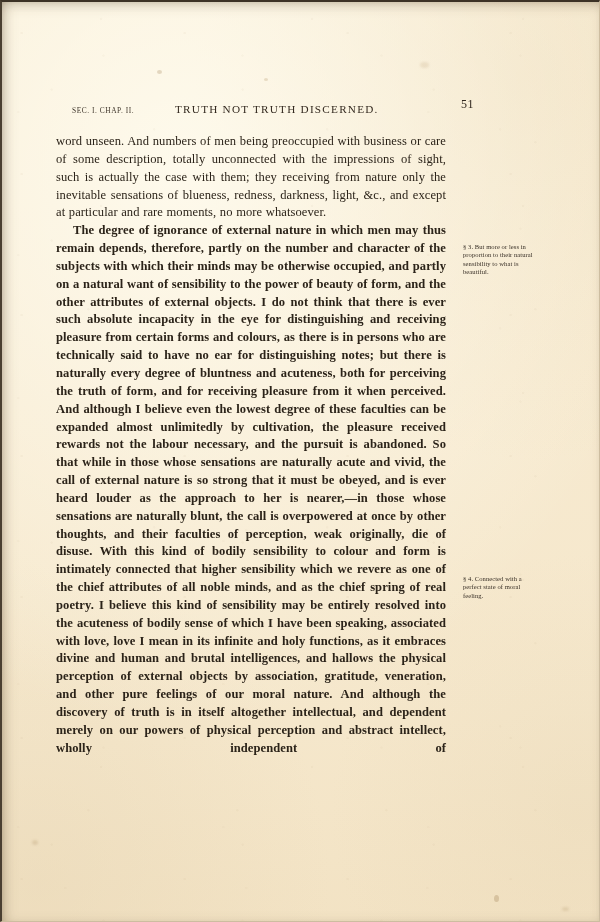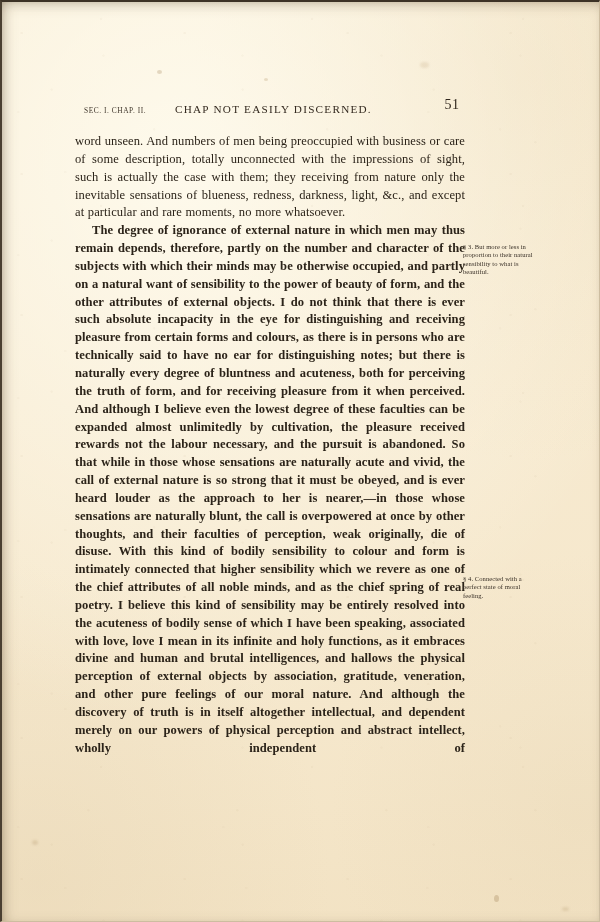--- a/index.html
+++ b/index.html
@@ -55,21 +55,21 @@
   
   #running-head {
     position: absolute;
     left: 66px;
     top: 100px;
     width: 474px;
     height: 22px;
   }
   .rh-sec {
     position: absolute;
-    left: 16px;
+    left: 4px;
     top: 4px;
     font-size: 7.4px;
     letter-spacing: 0.55px;
     color: #40372c;
     font-variant: small-caps;
     text-transform: uppercase;
     white-space: nowrap;
   }
   .rh-title {
     position: absolute;
@@ -78,30 +78,30 @@
     font-size: 11.2px;
     letter-spacing: 1.25px;
     color: #33291f;
     white-space: nowrap;
   }
   .rh-folio {
     position: absolute;
     left: 362px;
     top: -5px;
     width: 44px;
-    text-align: center;
-    font-size: 14px;
+    text-align: right;
+    font-size: 12px;
     color: #2f261d;
     letter-spacing: 0.5px;
   }
 
   
   #body-column {
     position: absolute;
-    left: 73px;
+    left: 54px;
     top: 131px;
     width: 390px;
   }
   .para {
     margin: 0;
     font-size: 12.55px;
     line-height: 17.85px;
     text-align: justify;
     text-align-last: left;
     color: #2b2319;
@@ -159,21 +159,21 @@
 
   <div class="foxing fox-a"></div>
   <div class="foxing fox-b"></div>
   <div class="foxing fox-c"></div>
   <div class="foxing fox-d"></div>
   <div class="foxing fox-e"></div>
   <div class="foxing fox-f"></div>
 
   <div id="running-head">
     <div class="rh-sec">SEC. I. CHAP. II.</div>
-    <div class="rh-title">CHAP NOT EASILY DISCERNED.</div>
+    <div class="rh-title">TRUTH NOT TRUTH DISCERNED.</div>
     <div class="rh-folio">51</div>
   </div>
 
   <div id="body-column">
     <p class="para">word unseen. And numbers of men being preoccupied with business or care of some description, totally unconnected with the impressions of sight, such is actually the case with them; they receiving from nature only the inevitable sensations of blueness, redness, darkness, light, &amp;c., and except at particular and rare moments, no more whatsoever.</p>
     <p class="para para-last">The degree of ignorance of external nature in which men may thus remain depends, therefore, partly on the number and character of the subjects with which their minds may be otherwise occupied, and partly on a natural want of sensibility to the power of beauty of form, and the other attributes of external objects. I do not think that there is ever such absolute incapacity in the eye for distinguishing and receiving pleasure from certain forms and colours, as there is in persons who are technically said to have no ear for distinguishing notes; but there is naturally every degree of bluntness and acuteness, both for perceiving the truth of form, and for receiving pleasure from it when perceived. And although I believe even the lowest degree of these faculties can be expanded almost unlimitedly by cultivation, the pleasure received rewards not the labour necessary, and the pursuit is abandoned. So that while in those whose sensations are naturally acute and vivid, the call of external nature is so strong that it must be obeyed, and is ever heard louder as the approach to her is nearer,—in those whose sensations are naturally blunt, the call is overpowered at once by other thoughts, and their faculties of perception, weak originally, die of disuse. With this kind of bodily sensibility to colour and form is intimately connected that higher sensibility which we revere as one of the chief attributes of all noble minds, and as the chief spring of real poetry. I believe this kind of sensibility may be entirely resolved into the acuteness of bodily sense of which I have been speaking, associated with love, love I mean in its infinite and holy functions, as it embraces divine and human and brutal intelligences, and hallows the physical perception of external objects by association, gratitude, veneration, and other pure feelings of our moral nature. And although the discovery of truth is in itself altogether intellectual, and dependent merely on our powers of physical perception and abstract intellect, wholly independent of</p>
   </div>
 
   <div class="side-note" id="side-note-3">§ 3. But more or less in proportion to their natural sensibility to what is beautiful.</div>
 

